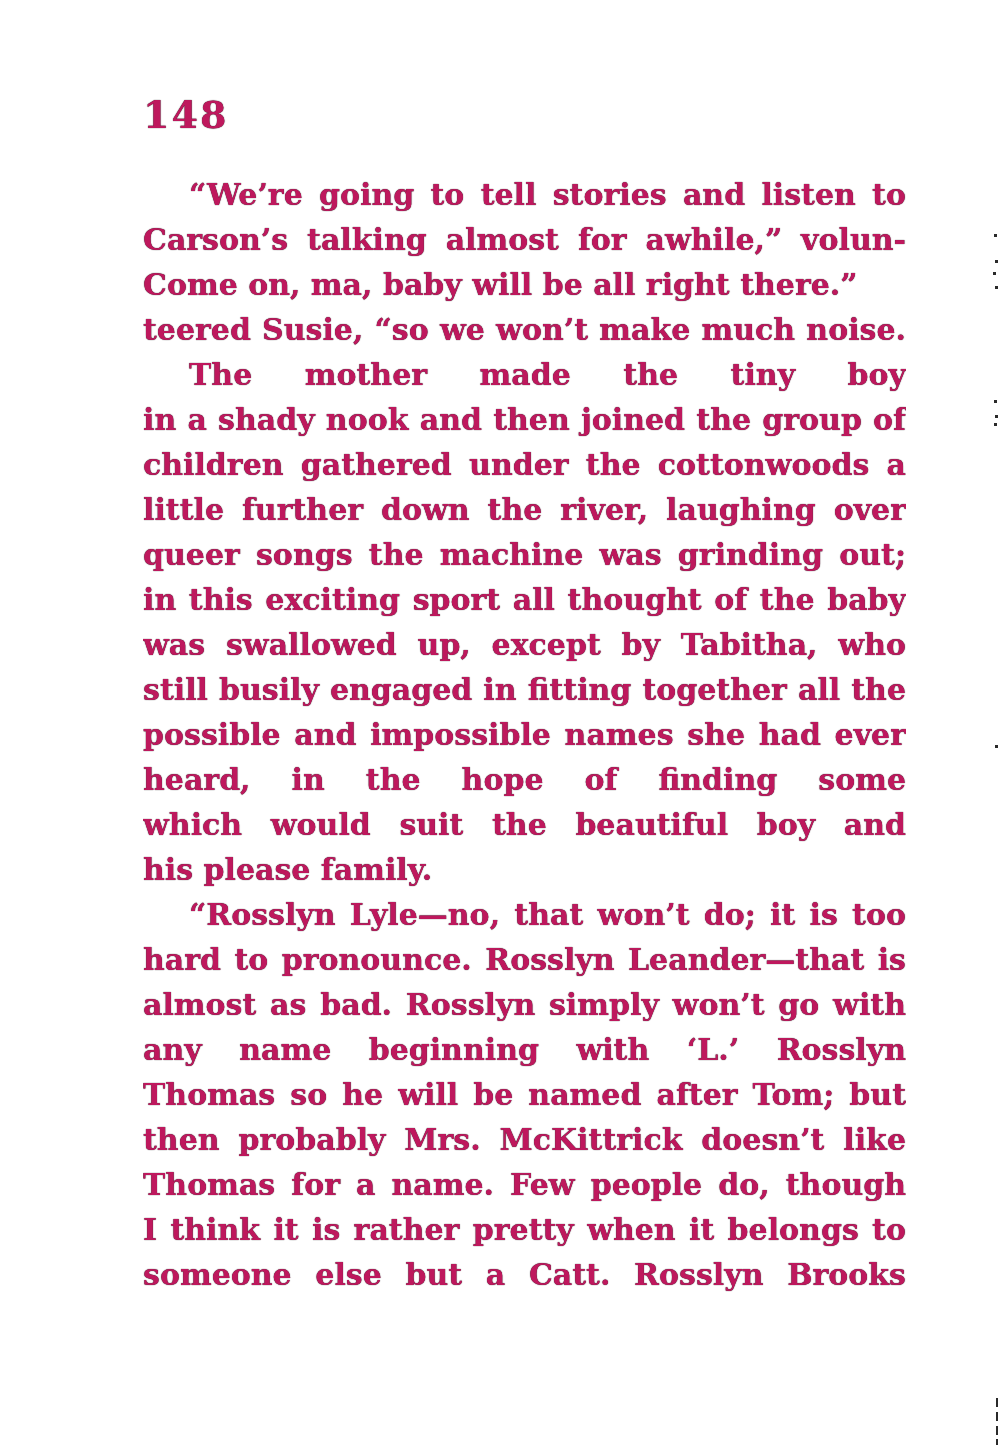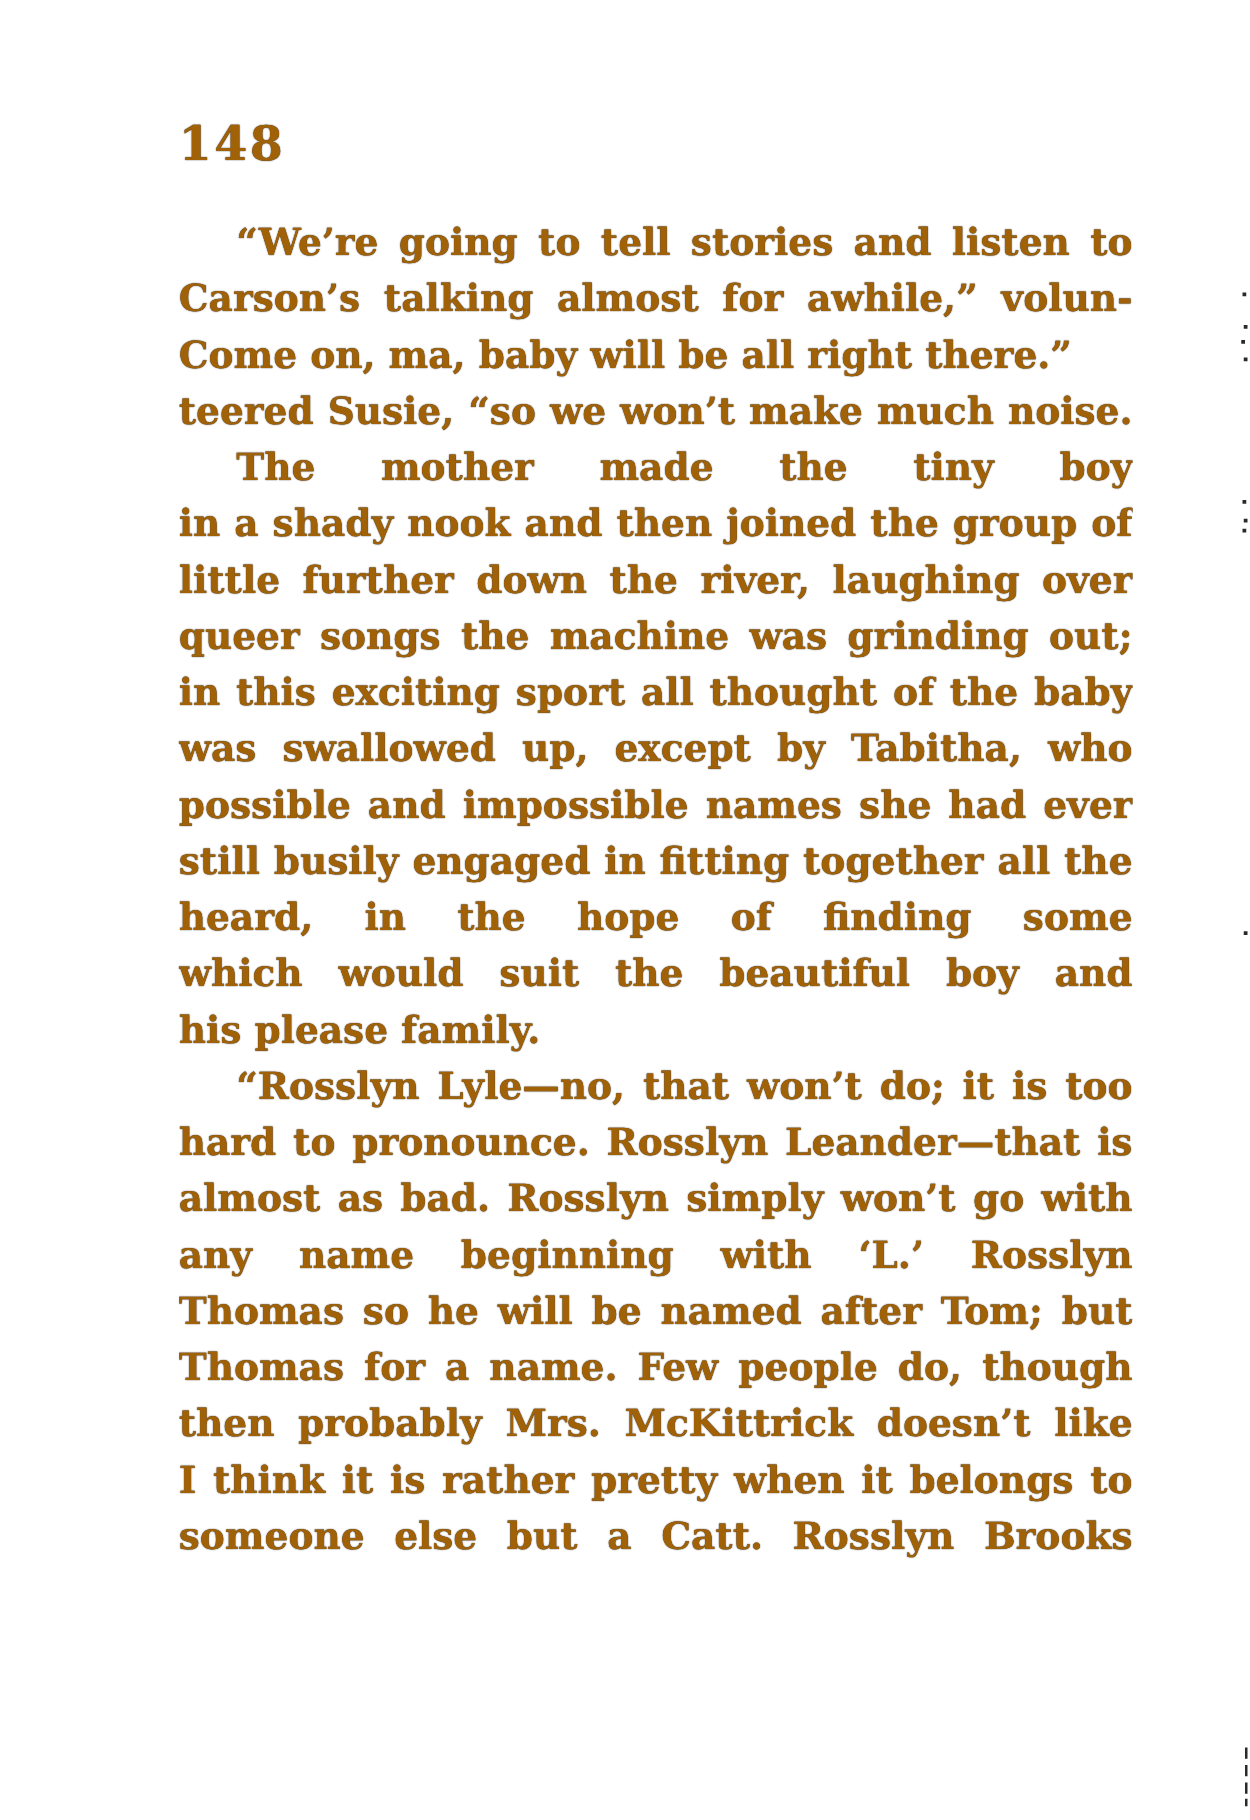--- a/index.html
+++ b/index.html
@@ -7,21 +7,21 @@
     padding: 0;
     background: #ffffff;
   }
   .page {
     position: relative;
     width: 1000px;
     height: 1456px;
     background: #ffffff;
     overflow: hidden;
     font-family: "DejaVu Serif", serif;
-    color: #a16207;
+    color: #be185d;
   }
   .content {
     position: absolute;
     left: 143px;
     top: 92px;
     width: 763px;
   }
   .running-header {
     display: flex;
     align-items: baseline;
@@ -78,38 +78,39 @@
     <div class="body-text">
         <div class="paragraph">
           <div class="line">“We’re going to tell stories and listen to Mr.</div>
           <div class="line">Carson’s talking almost for awhile,” volun-</div>
           <div class="line no-stretch">Come on, ma, baby will be all right there.”</div>
           <div class="line">teered Susie, “so we won’t make much noise.</div>
         </div>
         <div class="paragraph">
           <div class="line">The mother made the tiny boy comfortable</div>
           <div class="line">in a shady nook and then joined the group of</div>
+          <div class="line">children gathered under the cottonwoods a</div>
           <div class="line">little further down the river, laughing over the</div>
           <div class="line">queer songs the machine was grinding out; and</div>
           <div class="line">in this exciting sport all thought of the baby</div>
           <div class="line">was swallowed up, except by Tabitha, who was</div>
+          <div class="line">still busily engaged in fitting together all the</div>
           <div class="line">possible and impossible names she had ever</div>
-          <div class="line">still busily engaged in fitting together all the</div>
           <div class="line">heard, in the hope of finding some combination</div>
           <div class="line">which would suit the beautiful boy and please</div>
           <div class="line no-stretch">his please family.</div>
         </div>
         <div class="paragraph">
           <div class="line">“Rosslyn Lyle—no, that won’t do; it is too</div>
           <div class="line">hard to pronounce.  Rosslyn Leander—that is</div>
           <div class="line">almost as bad.  Rosslyn simply won’t go with</div>
           <div class="line">any name beginning with ‘L.’  Rosslyn</div>
           <div class="line">Thomas so he will be named after Tom; but</div>
+          <div class="line">then probably Mrs. McKittrick doesn’t like</div>
           <div class="line">Thomas for a name.  Few people do, though</div>
-          <div class="line">then probably Mrs. McKittrick doesn’t like</div>
           <div class="line">I think it is rather pretty when it belongs to</div>
           <div class="line">someone else but a Catt.  Rosslyn Brooks after</div>
         </div>
       </div>
 
   </div>
 
   <div class="speck" style="left:994px; top:234px; width:3px; height:3px;"></div>
   <div class="speck" style="left:995px; top:260px; width:3px; height:3px;"></div>
   <div class="speck" style="left:993px; top:272px; width:3px; height:3px;"></div>

